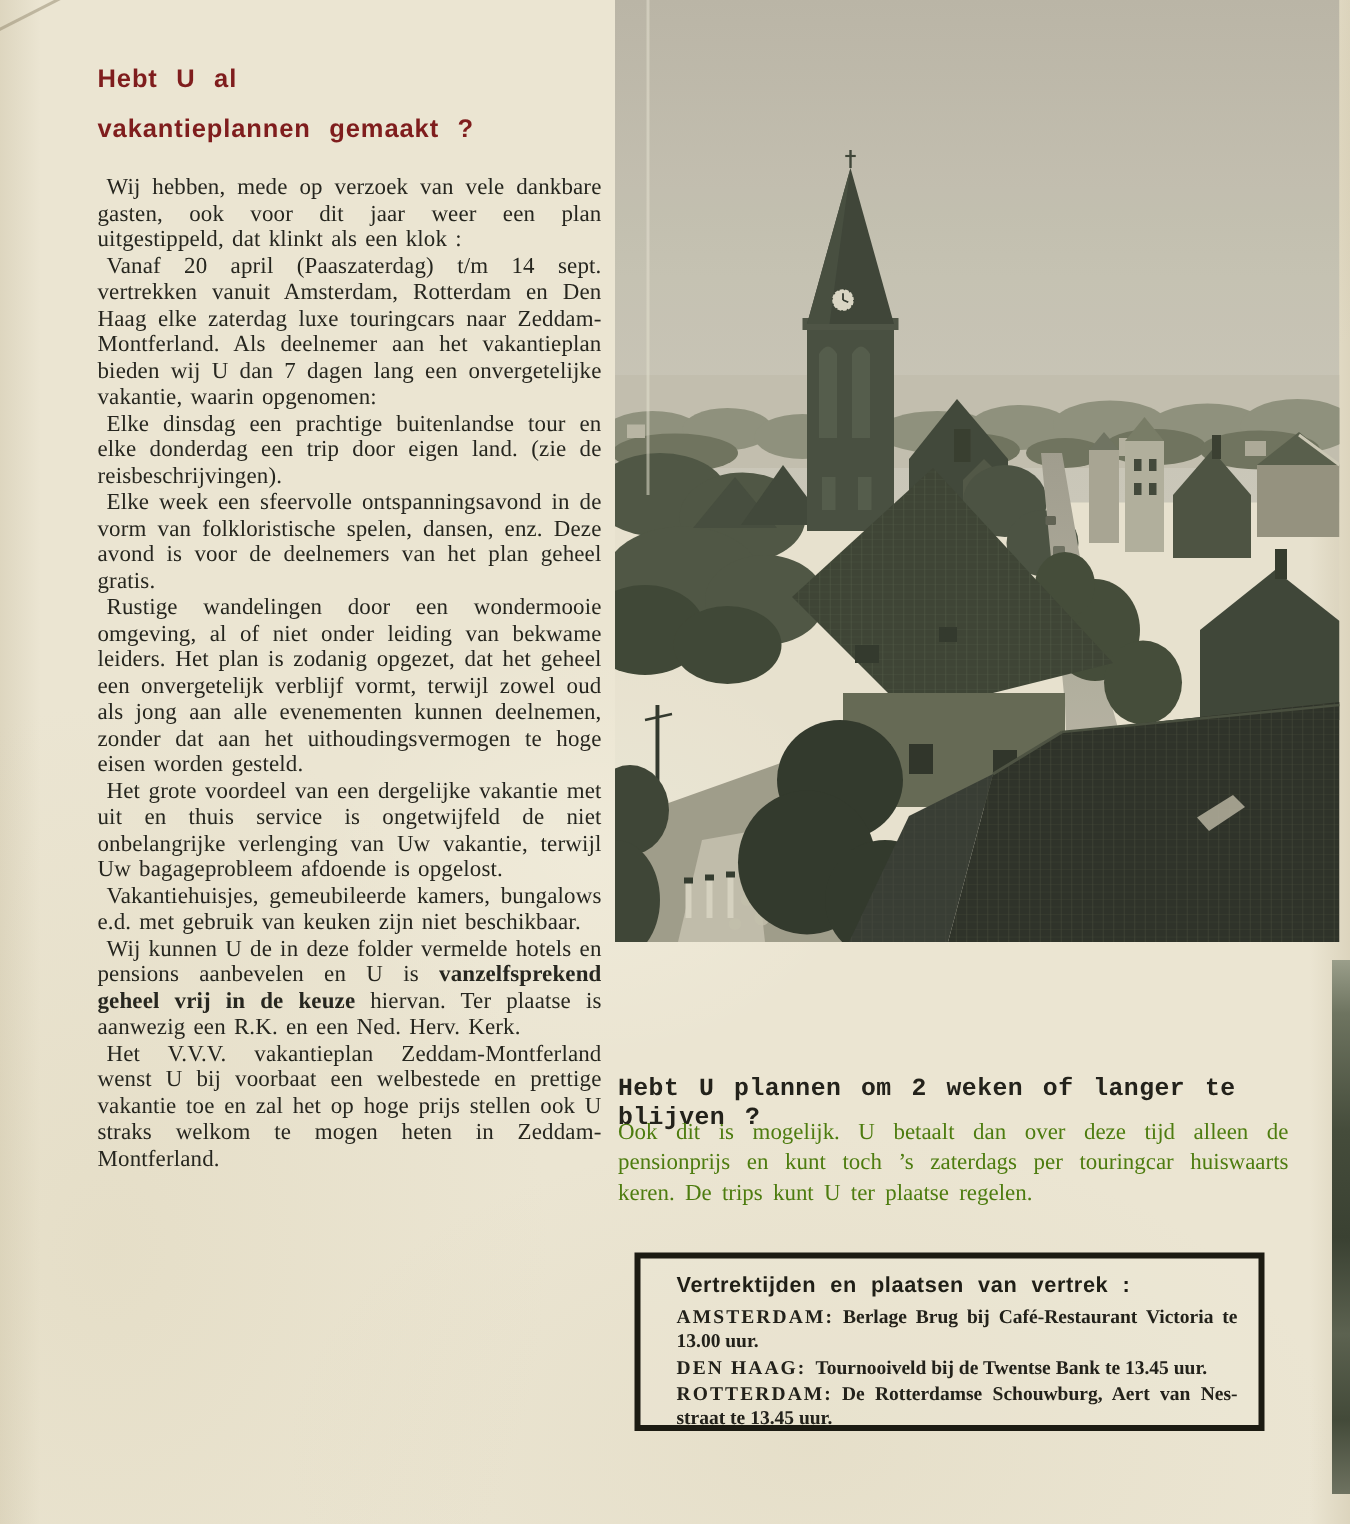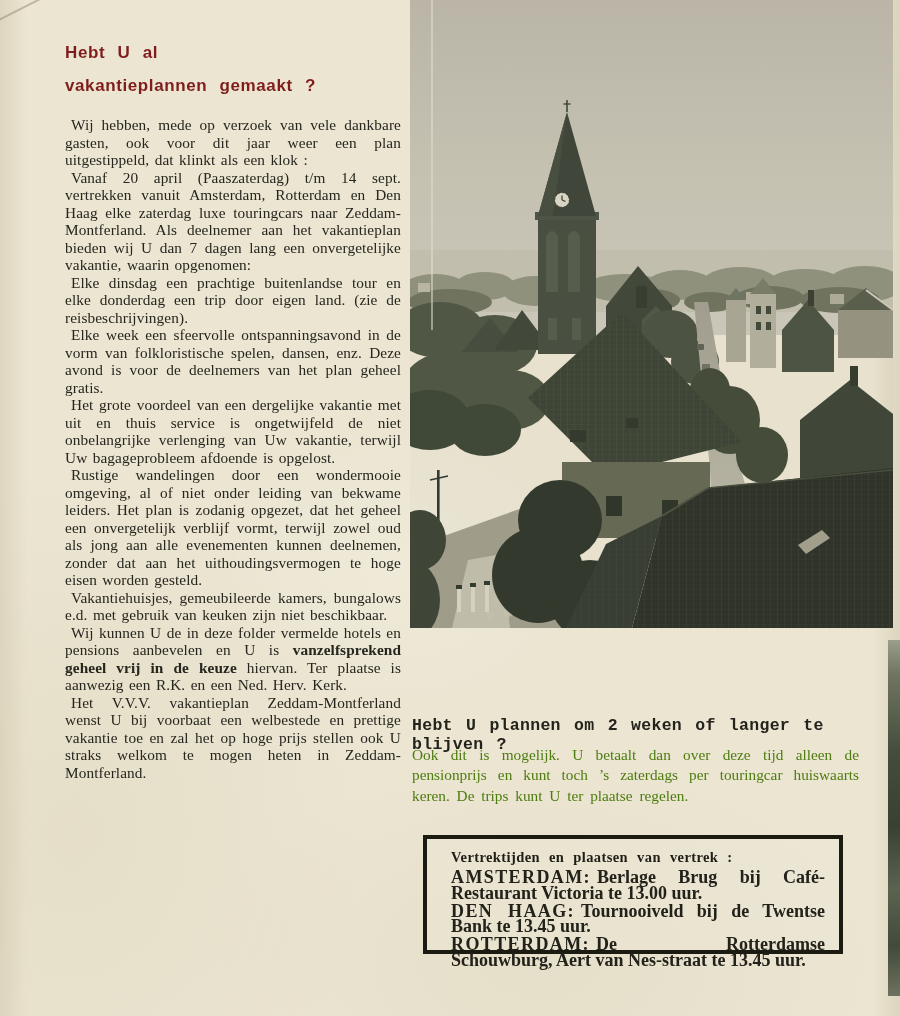--- a/index.html
+++ b/index.html
@@ -38,23 +38,23 @@
   
   .section-heading{position:absolute;left:412px;top:716px;margin:0;width:460px;
     font-family:Liberation Mono, monospace;font-weight:bold;
     font-size:16.5px;line-height:19px;letter-spacing:0.3px;word-spacing:3px;color:#23221b;}
   .section-text{position:absolute;left:412px;top:745px;width:447px;margin:0;
     text-align:justify;font-size:15.3px;line-height:20.4px;word-spacing:3px;color:#4d7c0f;}
 
   .departure-box{position:absolute;left:423px;top:835px;width:420px;height:119px;
     box-sizing:border-box;border:4px solid var(--box_border,#1c1b12);
     padding:10px 14px 0 24px;background:rgba(240,235,220,0.25);}
-  .box-heading{font-family:Liberation Serif, serif;font-weight:bold;
+  .box-heading{font-family:Liberation Sans, sans-serif;font-weight:bold;
     font-size:14.5px;line-height:17px;letter-spacing:0.4px;word-spacing:5px;color:#1f1e16;margin-bottom:4px;}
-  .box-entry{margin:0 0 2px 0;font-size:18px;font-weight:bold;line-height:15.8px;
+  .box-entry{margin:0 0 2px 0;font-size:13px;font-weight:bold;line-height:15.8px;
     text-align:justify;color:#22211a;}
   .box-entry .city{letter-spacing:1.4px;margin-right:6px;}
 
   
   .right-strip{position:absolute;left:888px;top:640px;width:12px;height:356px;
     background:linear-gradient(180deg,#9a9e8a 0%,#6e7460 10%,#454c3b 32%,#3a4132 52%,#5c6250 70%,#434a39 86%,#6e7260 100%);}
 </style>
 </head>
 <body>
 
@@ -65,22 +65,22 @@
   <div class="left-col">
     <div class="heading">
       <div class="h-line1">Hebt U al</div>
       <div class="h-line2">vakantieplannen gemaakt ?</div>
     </div>
     <div class="body-text">
       <p>Wij hebben, mede op verzoek van vele dankbare gasten, ook voor dit jaar weer een plan uitgestippeld, dat klinkt als een klok :</p>
       <p>Vanaf 20 april (Paaszaterdag) t/m 14 sept. vertrekken vanuit Amsterdam, Rotterdam en Den Haag elke zaterdag luxe touringcars naar Zeddam-Montferland. Als deelnemer aan het vakantieplan bieden wij U dan 7 dagen lang een onvergetelijke vakantie, waarin opgenomen:</p>
       <p>Elke dinsdag een prachtige buitenlandse tour en elke donderdag een trip door eigen land. (zie de reisbeschrijvingen).</p>
       <p>Elke week een sfeervolle ontspanningsavond in de vorm van folkloristische spelen, dansen, enz. Deze avond is voor de deelnemers van het plan geheel gratis.</p>
+      <p>Rustige wandelingen door een wondermooie omgeving, al of niet onder leiding van bekwame leiders. Het plan is zodanig opgezet, dat het geheel een onvergetelijk verblijf vormt, terwijl zowel oud als jong aan alle evenementen kunnen deelnemen, zonder dat aan het uithoudingsvermogen te hoge eisen worden gesteld.</p>
       <p>Het grote voordeel van een dergelijke vakantie met uit en thuis service is ongetwijfeld de niet onbelangrijke verlenging van Uw vakantie, terwijl Uw bagageprobleem afdoende is opgelost.</p>
-      <p>Rustige wandelingen door een wondermooie omgeving, al of niet onder leiding van bekwame leiders. Het plan is zodanig opgezet, dat het geheel een onvergetelijk verblijf vormt, terwijl zowel oud als jong aan alle evenementen kunnen deelnemen, zonder dat aan het uithoudingsvermogen te hoge eisen worden gesteld.</p>
       <p>Vakantiehuisjes, gemeubileerde kamers, bungalows e.d. met gebruik van keuken zijn niet beschikbaar.</p>
       <p><span>Wij kunnen U de in deze folder vermelde hotels en pensions aanbevelen en U is </span><strong>vanzelfsprekend geheel vrij in de keuze</strong><span> hiervan. Ter plaatse is aanwezig een R.K. en een Ned. Herv. Kerk.</span></p>
       <p>Het V.V.V. vakantieplan Zeddam-Montferland wenst U bij voorbaat een welbestede en prettige vakantie toe en zal het op hoge prijs stellen ook U straks welkom te mogen heten in Zeddam-Montferland.</p>
     </div>
   </div>
 
   <div class="photo" role="img" aria-label="Village view with church tower and clock, rooftops, trees and a street (Zeddam-Montferland)">
     <svg viewBox="0 0 483 628" width="483" height="628" preserveAspectRatio="none">
       <defs>
         <linearGradient id="skyG" x1="0" y1="0" x2="0" y2="1">

